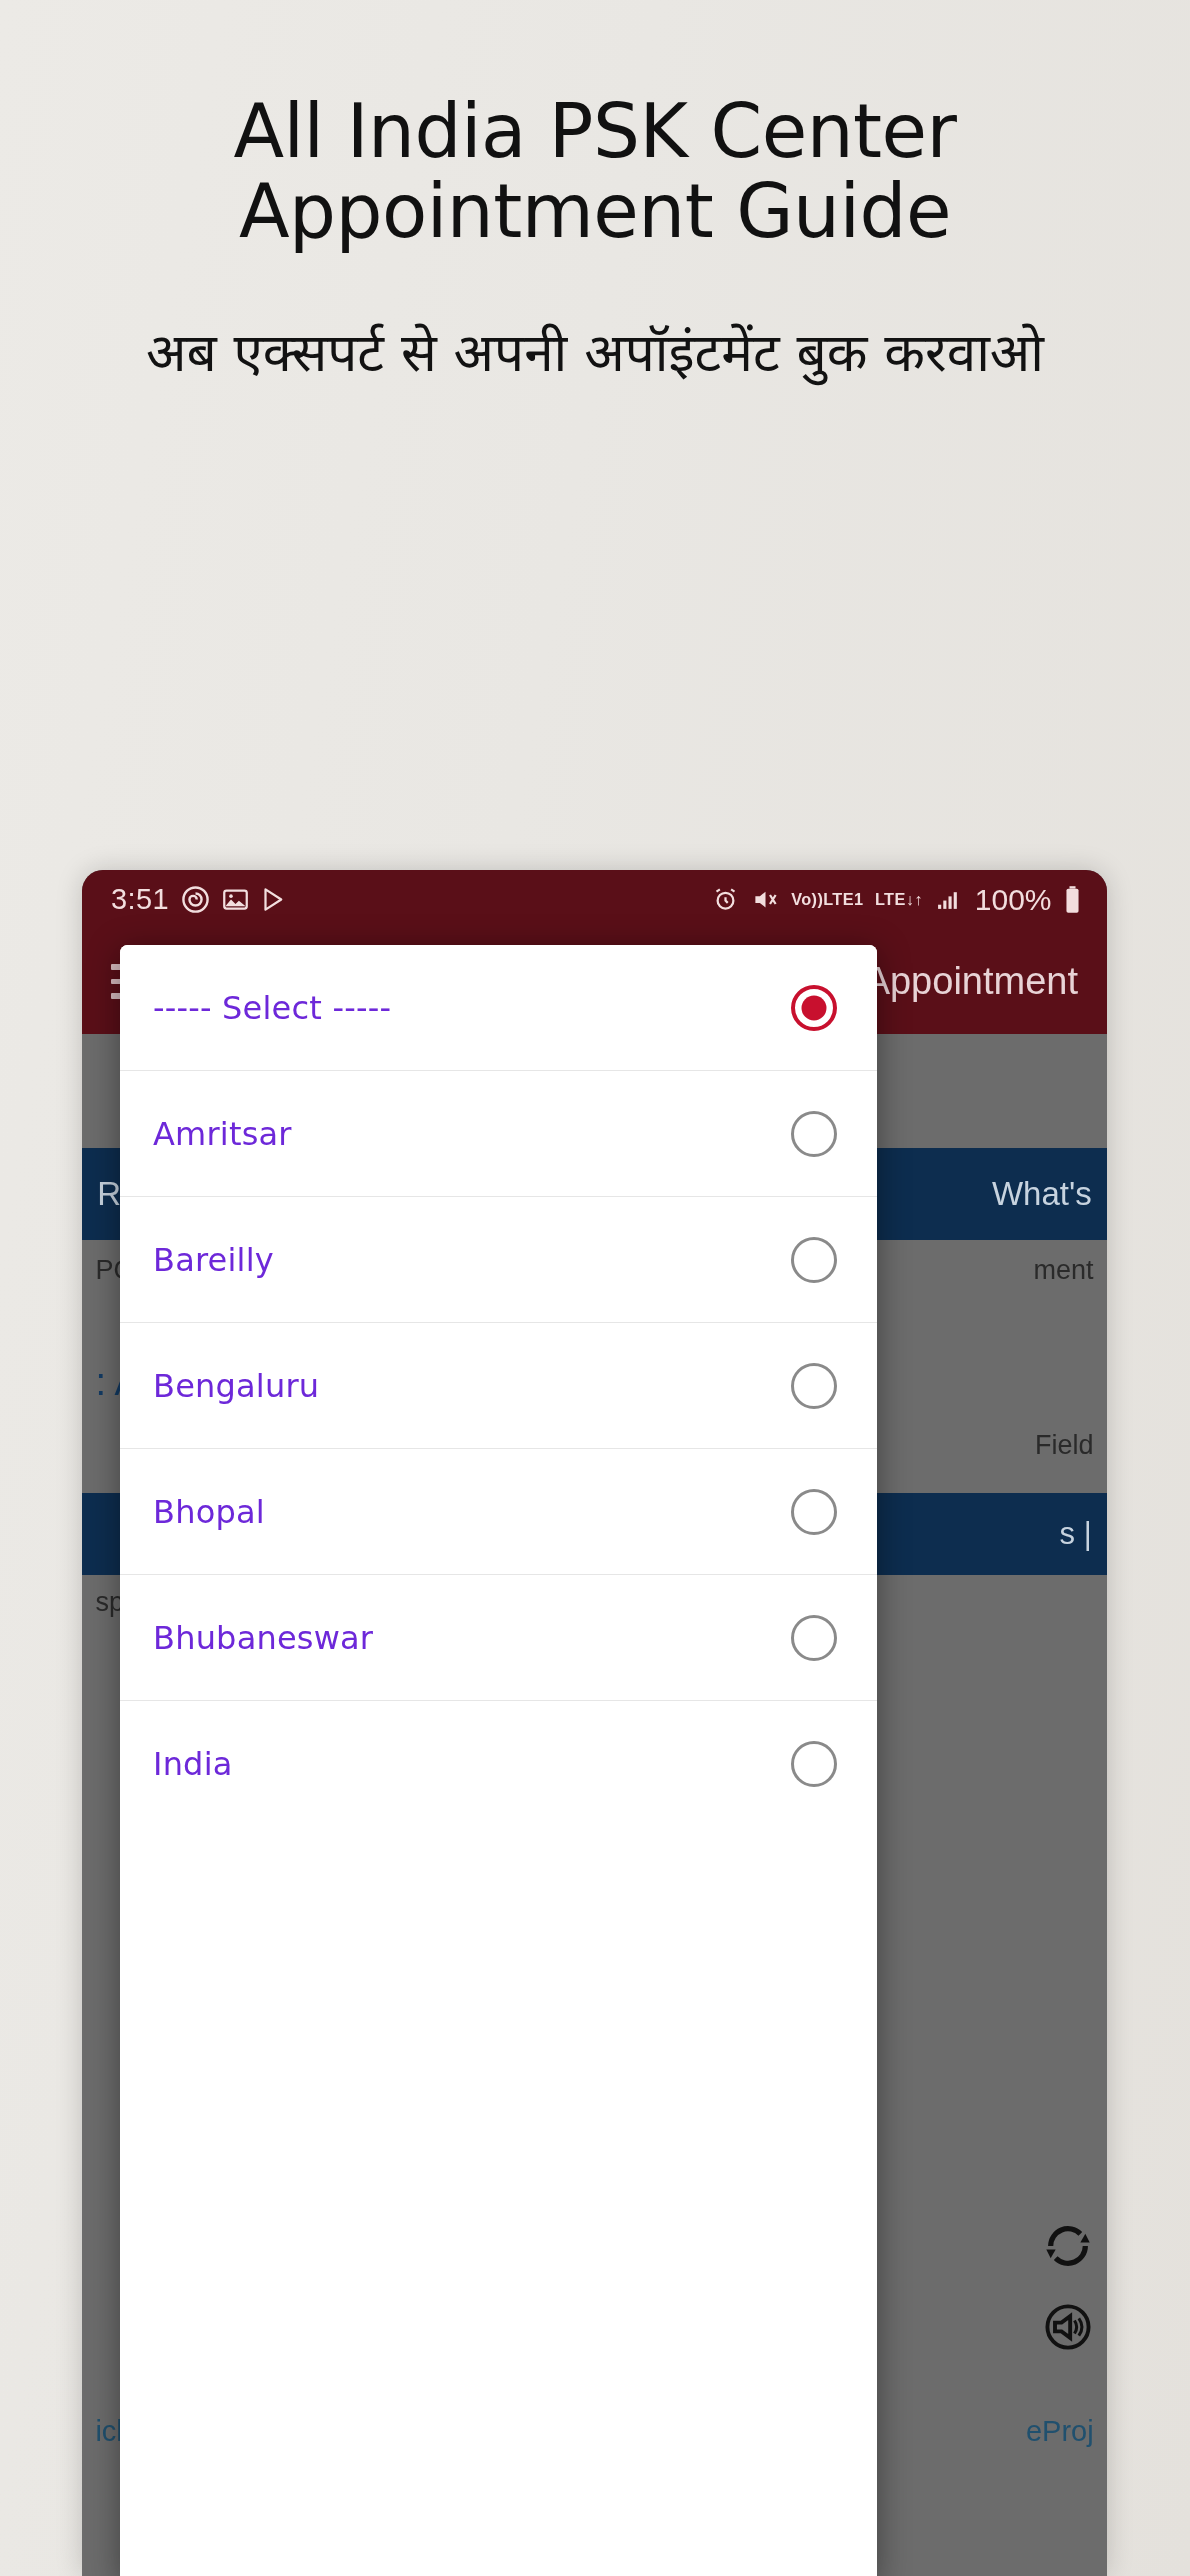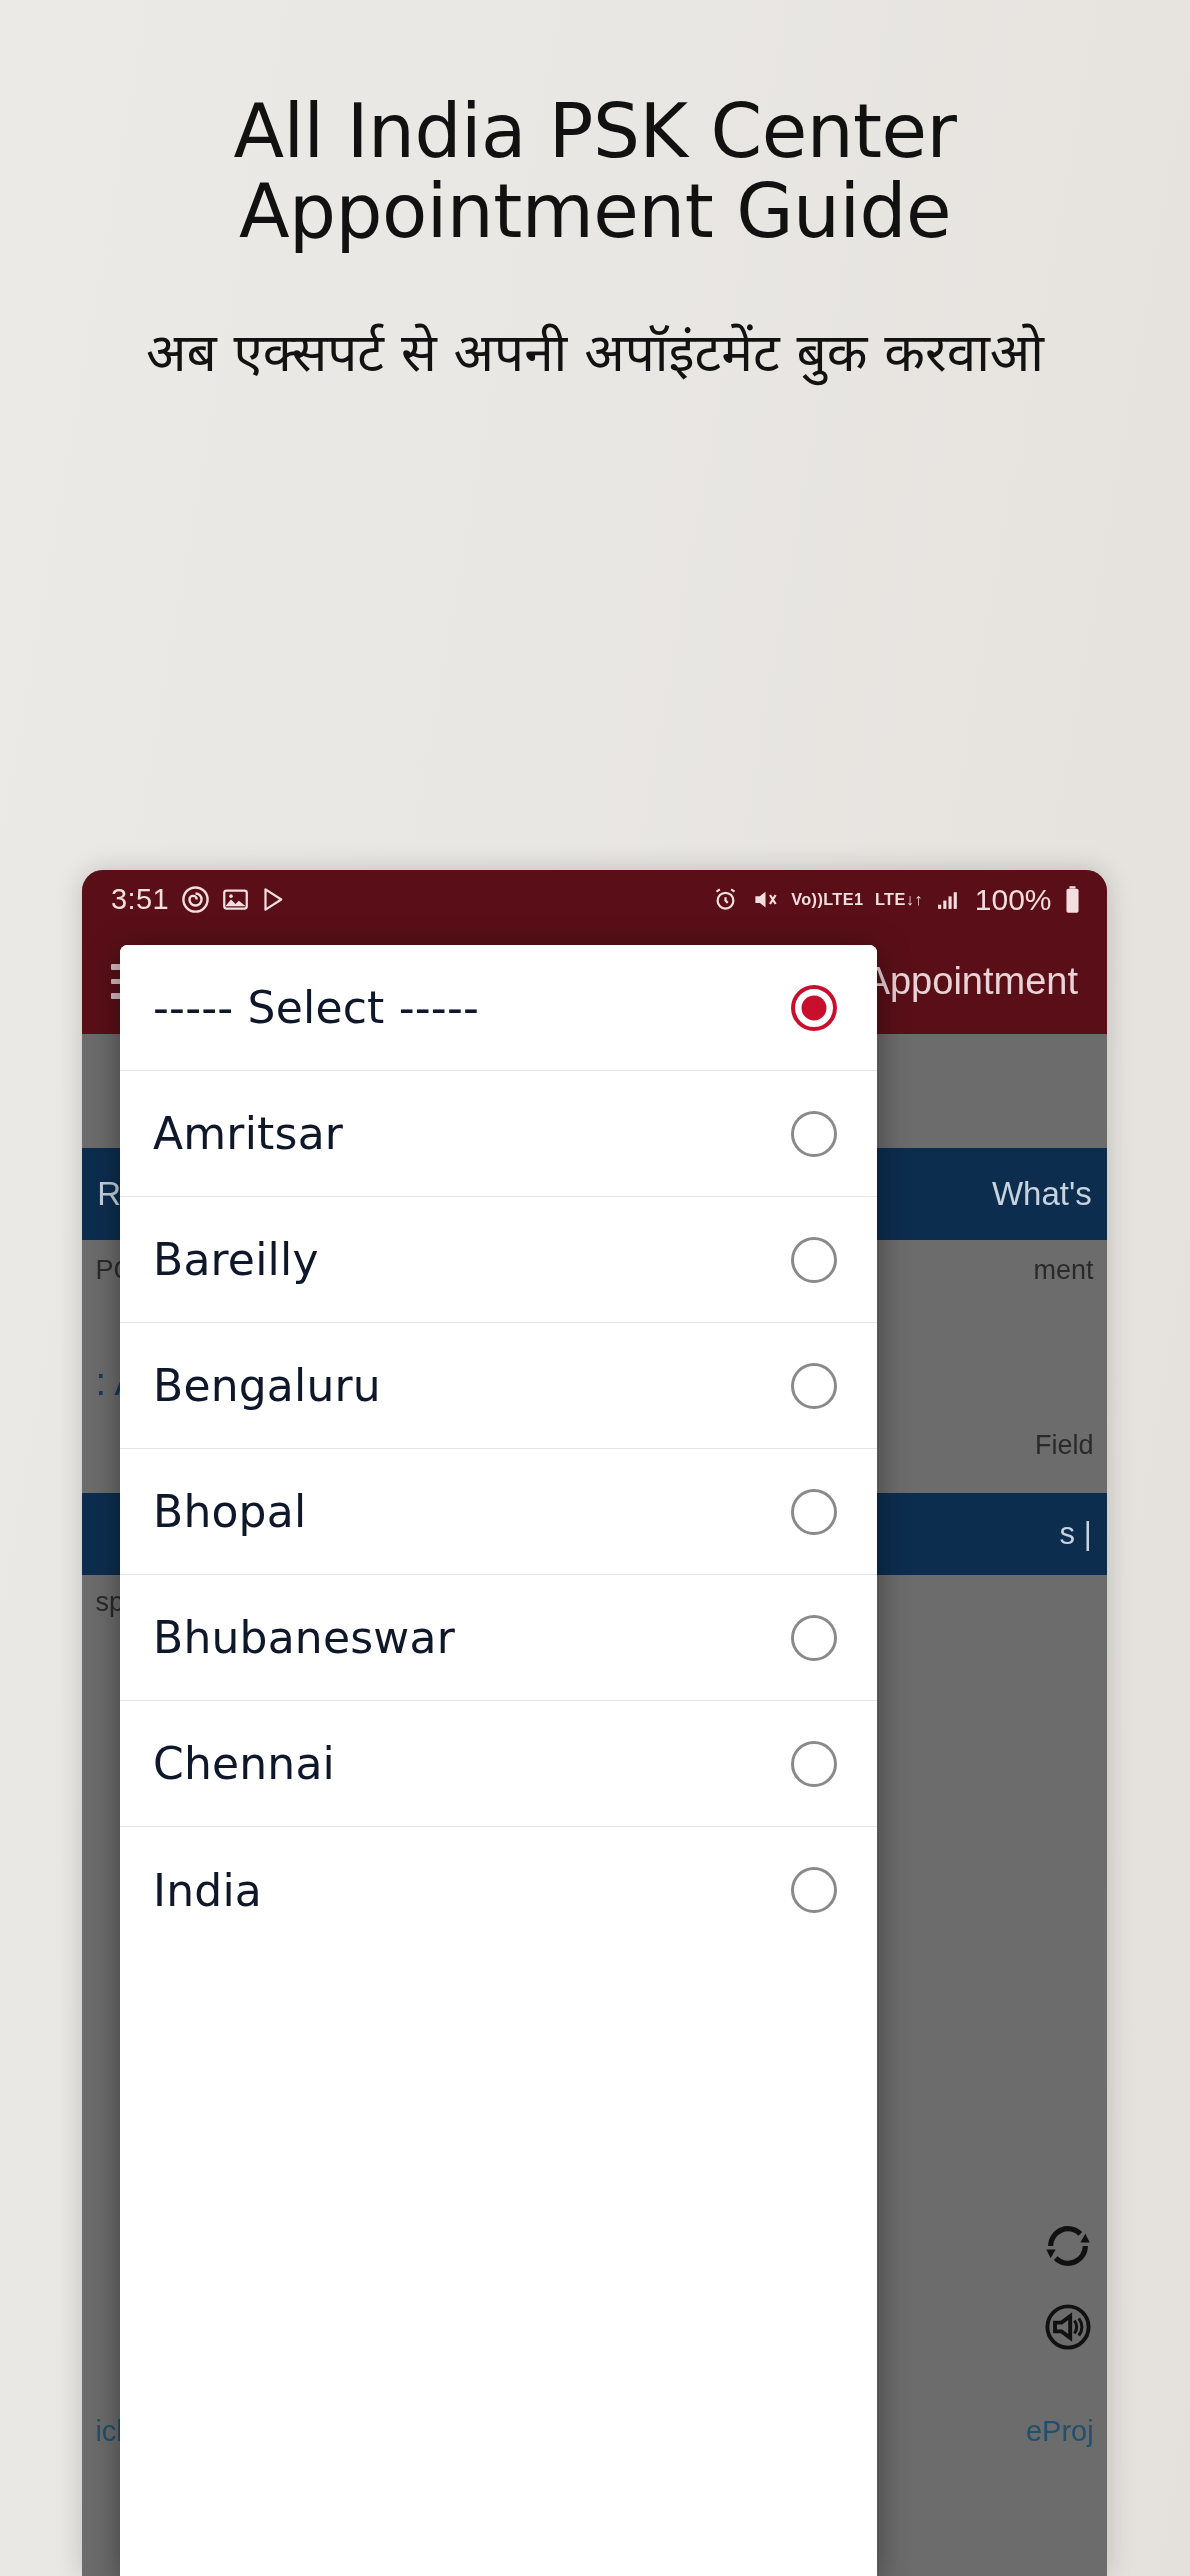--- a/index.html
+++ b/index.html
@@ -169,22 +169,22 @@
     display: flex;
     align-items: center;
     justify-content: space-between;
     padding: 0 40px 0 33px;
     border-bottom: 1px solid #e6e6e6;
     background: #ffffff;
   }
   .option:last-child { border-bottom: none; }
   .option-label {
     font-family: "DejaVu Sans", sans-serif;
-    font-size: 44px;
-    color: #0f172a;
+    font-size: 32px;
+    color: #6d28d9;
     letter-spacing: 0.2px;
   }
   .radio {
     width: 46px; height: 46px;
     border-radius: 50%;
     border: 3.8px solid #8a8a8a;
     flex: 0 0 auto;
     position: relative;
   }
   .radio.checked {
@@ -352,23 +352,19 @@
       </div>
       <div class="option">
         <div class="option-label">Bhopal</div>
         <div class="radio"></div>
       </div>
       <div class="option">
         <div class="option-label">Bhubaneswar</div>
         <div class="radio"></div>
       </div>
       <div class="option">
-        <div class="option-label">Chennai</div>
-        <div class="radio"></div>
-      </div>
-      <div class="option">
         <div class="option-label">India</div>
         <div class="radio"></div>
       </div>
     </div>
 
 </div>
 
 
 </body></html>

